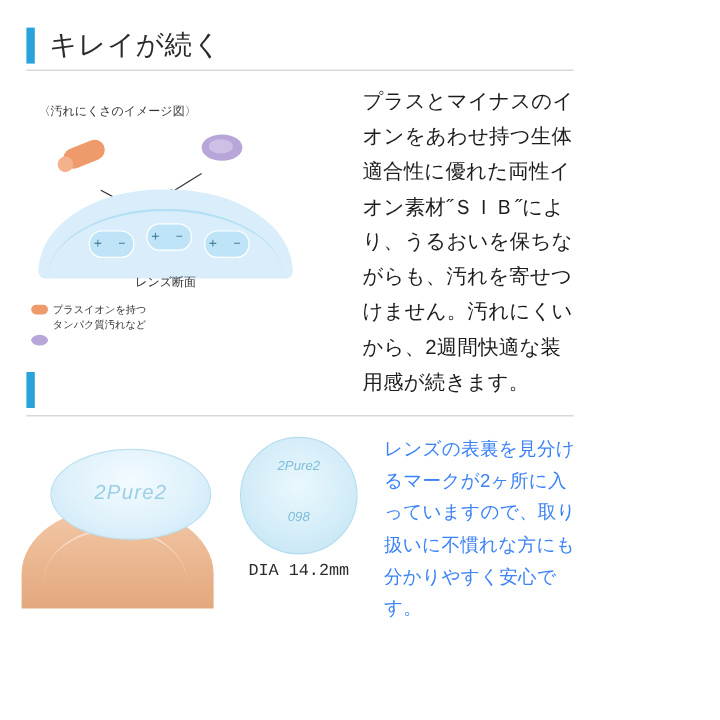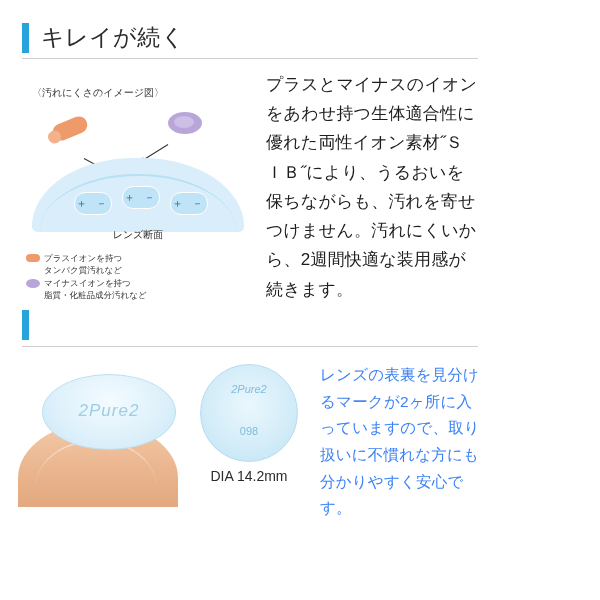--- a/index.html
+++ b/index.html
@@ -52,20 +52,21 @@
   
   #sec1 { position: absolute; top: 22px; left: 0; right: 0; }
   #sec1-rule { top: 58px; }
 
   .s1-body {
     position: absolute;
     top: 70px;
     left: 0;
     right: 0;
     display: flex;
+    gap: 36px;
   }
   .s1-figure {
     position: relative;
     width: 240px;
     height: 210px;
     margin-left: 18px;
     flex: 0 0 auto;
   }
   .fig-caption-top {
     position: absolute;
@@ -285,29 +286,31 @@
     font-style: italic;
   }
   .disc-mark-bot {
     position: absolute;
     left: 0;
     top: 60px;
     width: 96px;
     text-align: center;
     font-size: 11px;
     color: #7fbedb;
+    font-style: italic;
   }
   .dia-label {
     position: absolute;
     left: 166px;
     top: 106px;
     width: 130px;
     text-align: center;
     font-size: 14px;
     color: #2b2b2b;
+    font-family: Liberation Mono, monospace;
   }
   .s2-text {
     margin-left: 2px;
     margin-right: 18px;
     font-size: 15.5px;
     line-height: 1.72;
     color: #3b82f6;
     letter-spacing: 0.2px;
   }
 </style>
@@ -347,24 +350,20 @@
       <div class="legend">
         <div class="legend-item first">
           <span class="legend-swatch sw-orange"></span>
           <span>
             <span>プラスイオンを持つ</span><br>
             <span>タンパク質汚れなど</span>
           </span>
         </div>
         <div class="legend-item">
           <span class="legend-swatch sw-purple"></span>
-          <span>
-            <span>マイナスイオンを持つ</span><br>
-            <span>脂質・化粧品成分汚れなど</span>
-          </span>
         </div>
       </div>
     </div>
 
     <div class="s1-text">プラスとマイナスのイオンをあわせ持つ生体適合性に優れた両性イオン素材˝ＳＩＢ˝により、うるおいを保ちながらも、汚れを寄せつけません。汚れにくいから、2週間快適な装用感が続きます。</div>
   </div>
 
   <div id="sec2">
     <div class="section-head">
       <div class="head-bar"></div>

